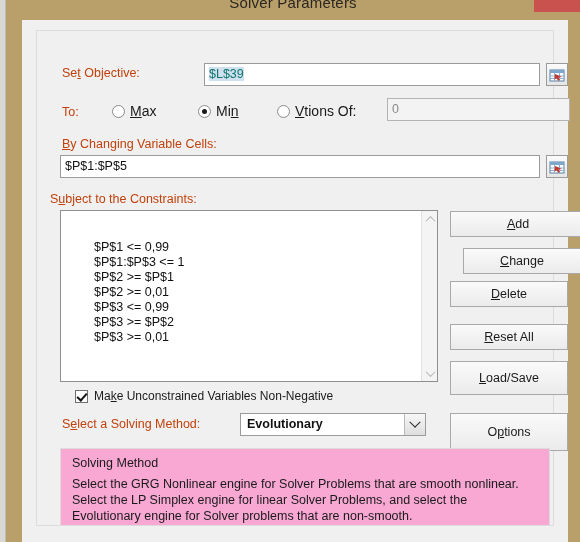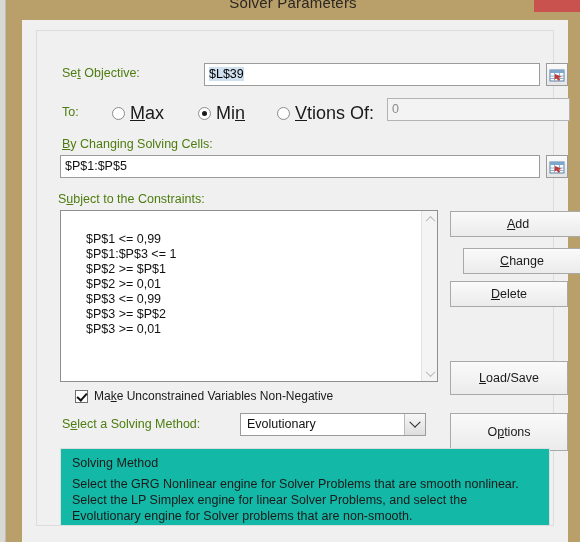--- a/index.html
+++ b/index.html
@@ -77,41 +77,41 @@
     width: 518px;
     height: 496px;
     border: 1px solid #dcdcdc;
     box-sizing: border-box;
     background: #f0f0f0;
   }
 
   .lbl {
     position: absolute;
     font-size: 12.5px;
-    color: #4d7c0f;
+    color: #c2410c;
     white-space: nowrap;
   }
   .u { text-decoration: underline; }
 
   
   .txt {
     position: absolute;
     box-sizing: border-box;
     border: 1px solid #9b9b9b;
     background: #ffffff;
     font-family: "Liberation Sans", sans-serif;
     font-size: 12.5px;
     color: #111;
     padding: 0 4px;
     line-height: 21px;
     height: 23px;
     outline: none;
   }
   .txt.sel-text {
-    color: #000000;
+    color: #0f766e;
   }
   .txt.sel-text .hl {
     background: #cfe0ef;
   }
   .txt.disabled {
     background: #f3f3f3;
     color: #8a8a8a;
     border: 1px solid #b4b4b4;
   }
 
@@ -146,21 +146,21 @@
     flex: none;
   }
   .radio.on::after {
     content: "";
     position: absolute;
     left: 3px; top: 3px;
     width: 5px; height: 5px;
     border-radius: 50%;
     background: #1a1a1a;
   }
-  .radio-label { font-size: 18px; }
+  .radio-label { font-size: 14px; }
 
   
   #chk-wrap {
     position: absolute;
     left: 40px; top: 369px;
     display: flex;
     align-items: center;
     cursor: pointer;
     white-space: nowrap;
     padding-left: 13px;
@@ -193,21 +193,21 @@
     border: 1px solid #8f8f8f;
     background: #ffffff;
     box-sizing: border-box;
     overflow: hidden;
   }
   #constraints-list {
     position: absolute;
     left: 0; top: 1px;
     right: 9px;
     list-style: none;
-    margin: 4px;
+    margin: 12px;
     padding: 16px;
   }
   #constraints-list li {
     font-size: 12.5px;
     line-height: 15px;
     padding: 0 0 0 5px;
     color: #111;
     white-space: nowrap;
     cursor: default;
   }
@@ -264,20 +264,21 @@
     background: #ffffff;
     box-sizing: border-box;
     cursor: pointer;
   }
   #method-value {
     position: absolute;
     left: 6px; top: 3px;
     font-size: 12.5px;
     color: #111;
     white-space: nowrap;
+    font-weight: bold;
   }
   #method-arrow-box {
     position: absolute;
     right: 0; top: 0;
     width: 21px; height: 21px;
     background: linear-gradient(#f7f7f7, #dedede);
     border-left: 1px solid #b9b9b9;
     box-sizing: border-box;
     display: flex;
     align-items: center;
@@ -291,21 +292,21 @@
     transform: rotate(45deg) translate(-2px, -2px);
   }
 
   
   #method-panel {
     position: absolute;
     left: 38px; top: 428px;
     width: 490px;
     height: 78px;
     border: 1px solid #dcdcdc;
-    background: #14b8a6;
+    background: #f9a8d4;
     box-sizing: border-box;
   }
   #method-panel-title {
     position: absolute;
     left: 11px; top: 7px;
     font-size: 12.5px;
     color: #1a1a1a;
   }
   #method-panel-body {
     position: absolute;
@@ -353,35 +354,35 @@
     <div class="radio-wrap" style="left:176px; top:83px;">
       <span class="radio on"></span>
       <span class="radio-label"><span>Mi</span><span class="u">n</span><span></span></span>
     </div>
     <div class="radio-wrap" style="left:255px; top:83px;">
       <span class="radio"></span>
       <span class="radio-label"><span></span><span class="u">V</span><span>tions Of:</span></span>
     </div>
     <div class="txt disabled" style="left:365px; top:78px; width:183px;">0</div>
 
-    <div class="lbl" style="left:40px; top:117px;"><span class="u">B</span><span>y Changing Solving Cells:</span></div>
+    <div class="lbl" style="left:40px; top:117px;"><span class="u">B</span><span>y Changing Variable Cells:</span></div>
     <div class="txt" style="left:38px; top:135px; width:480px;">$P$1:$P$5</div>
     <button class="picker" style="left:524px; top:135px;">
       <svg width="16" height="16" viewBox="0 0 16 16" aria-hidden="true">
         <rect x="1" y="2" width="14" height="11" fill="#ffffff" stroke="#5b7fa6" stroke-width="1"></rect>
         <rect x="1" y="2" width="14" height="3" fill="#7da7cd"></rect>
         <line x1="1" y1="8" x2="15" y2="8" stroke="#8fb0cf" stroke-width="1"></line>
         <line x1="1" y1="10.5" x2="15" y2="10.5" stroke="#8fb0cf" stroke-width="1"></line>
         <line x1="5.5" y1="5" x2="5.5" y2="13" stroke="#8fb0cf" stroke-width="1"></line>
         <line x1="10.5" y1="5" x2="10.5" y2="13" stroke="#8fb0cf" stroke-width="1"></line>
         <path d="M6 6 L13 9 L9.5 9.5 L11 12 L9 12.8 L7.8 10.2 L5.6 11.5 Z" fill="#c7362c"></path>
       </svg>
     </button>
 
-    <div class="lbl" style="left:36px; top:172px;"><span>S</span><span class="u">u</span><span>bject to the Constraints:</span></div>
+    <div class="lbl" style="left:28px; top:172px;"><span>S</span><span class="u">u</span><span>bject to the Constraints:</span></div>
 
     <div id="constraints-box">
       <ul id="constraints-list">
         <li>$P$1 &lt;= 0,99</li>
         <li>$P$1:$P$3 &lt;= 1</li>
         <li>$P$2 &gt;= $P$1</li>
         <li>$P$2 &gt;= 0,01</li>
         <li>$P$3 &lt;= 0,99</li>
         <li>$P$3 &gt;= $P$2</li>
         <li>$P$3 &gt;= 0,01</li>
@@ -392,20 +393,21 @@
           </div>
         <div class="sb-arrow down">
             <span></span>
           </div>
       </div>
     </div>
 
     <button class="btn" style="left:428px; top:191px; width:136px; height:26px;"><span class="u">A</span><span>dd</span></button>
     <button class="btn" style="left:428px; top:228px; width:118px; height:26px;margin-left:13px;"><span class="u">C</span><span>hange</span></button>
     <button class="btn" style="left:428px; top:261px; width:118px; height:26px;"><span class="u">D</span><span>elete</span></button>
+    <button class="btn" style="left:428px; top:304px; width:118px; height:26px;"><span class="u">R</span><span>eset All</span></button>
     <button class="btn" style="left:428px; top:341px; width:118px; height:34px;"><span class="u">L</span><span>oad/Save</span></button>
 
     <div id="chk-wrap">
       <span class="checkbox on"></span>
       <span><span>Ma</span><span class="u">k</span><span>e Unconstrained Variables Non-Negative</span></span>
     </div>
 
     <div class="lbl" style="left:40px; top:397px;"><span>S</span><span class="u">e</span><span>lect a Solving Method:</span></div>
     <div id="method-select">
       <div id="method-value">Evolutionary</div>

